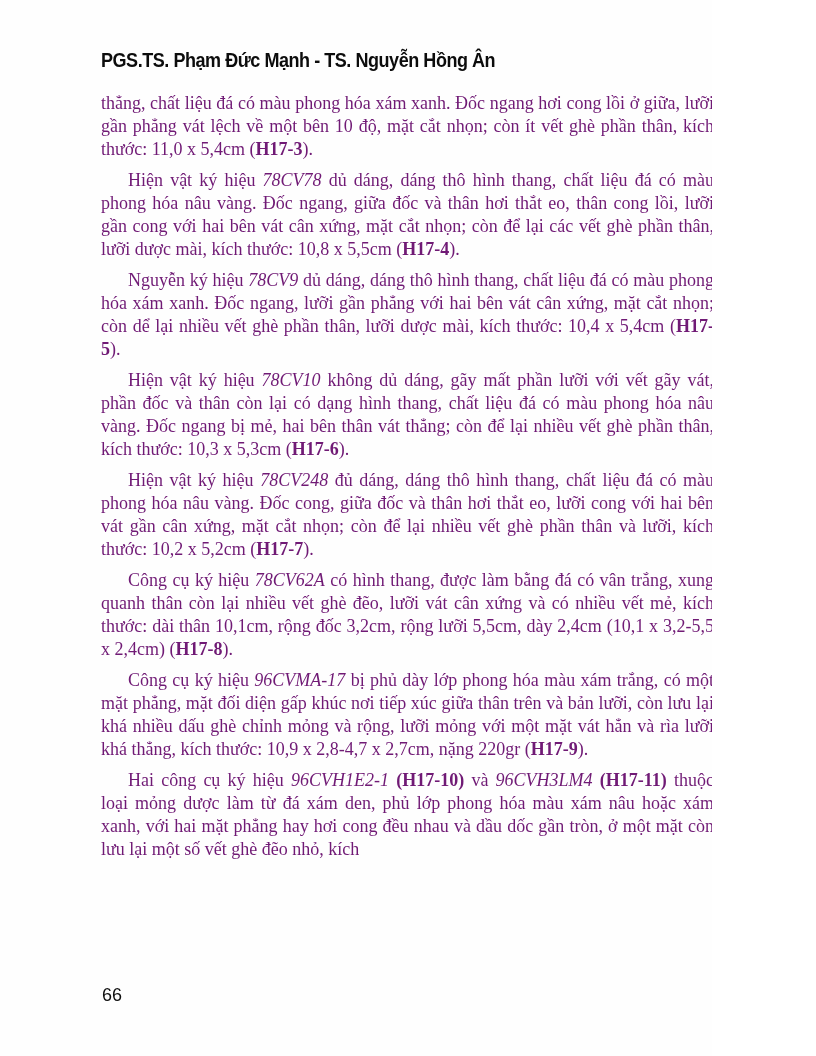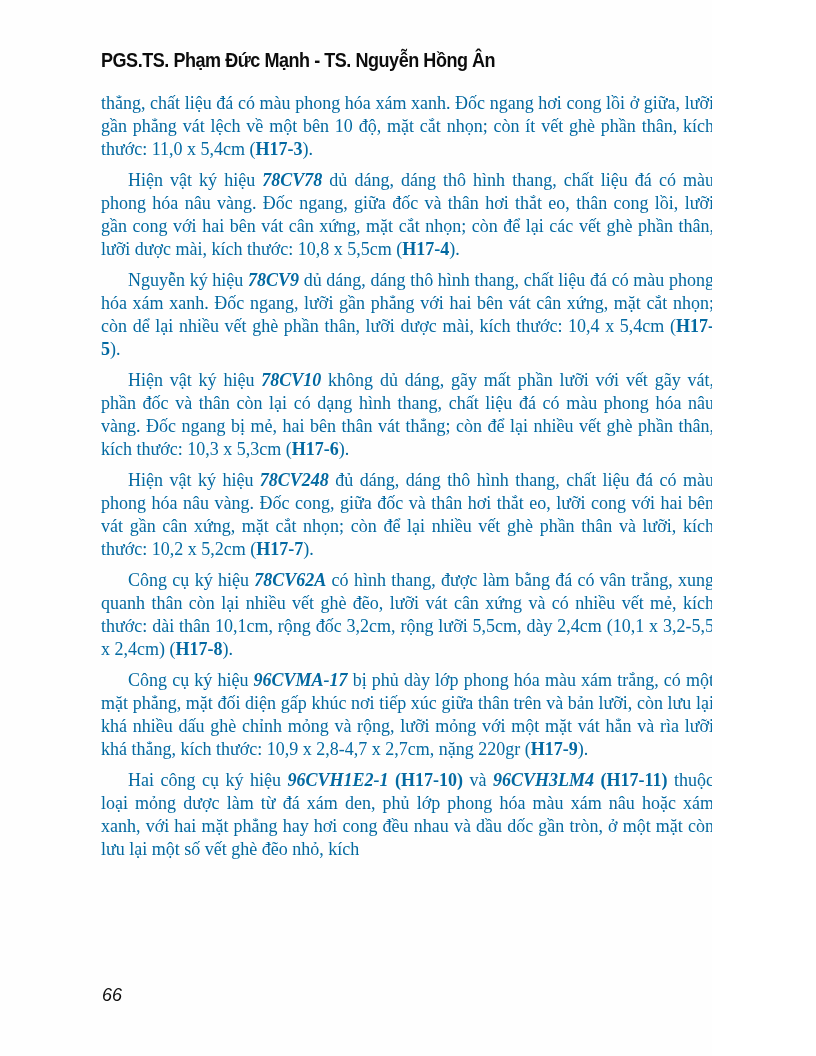--- a/index.html
+++ b/index.html
@@ -31,40 +31,39 @@
   }
   .body-text {
     position: absolute;
     left: 101px;
     top: 92px;
     width: 613px;
     font-family: "Liberation Serif", serif;
     font-size: 18px;
     line-height: 23px;
     text-align: justify;
-    color: #0369a1;
+    color: #701a75;
   }
   .body-text p {
     margin: 0 0 8px 0;
     text-indent: 27px;
   }
   .body-text p.no-indent {
     text-indent: 0;
   }
   .seg-n { font-weight: normal; font-style: normal; }
   .seg-b { font-weight: bold; font-style: normal; }
-  .seg-bi { font-weight: bold; font-style: italic; }
+  .seg-bi { font-weight: normal; font-style: italic; }
   .page-number {
     position: absolute;
     left: 102px;
     top: 985px;
     font-family: "Liberation Sans", sans-serif;
     font-size: 18px;
     color: #0e0e0e;
-    font-style: italic;
   }
 </style>
 </head>
 <body>
 
 <div class="page">
   <div class="running-header">PGS.TS. Phạm Đức Mạnh - TS. Nguyễn Hồng Ân</div>
 
   <div class="body-text">
       <p class="no-indent"><span class="seg-n">thẳng, chất liệu đá có màu phong hóa xám xanh. Đốc ngang hơi cong lồi ở giữa, lưỡi gần phẳng vát lệch về một bên 10 độ, mặt cắt nhọn; còn ít vết ghè phần thân, kích thước: 11,0 x 5,4cm (</span><span class="seg-b">H17-3</span><span class="seg-n">).</span></p>

